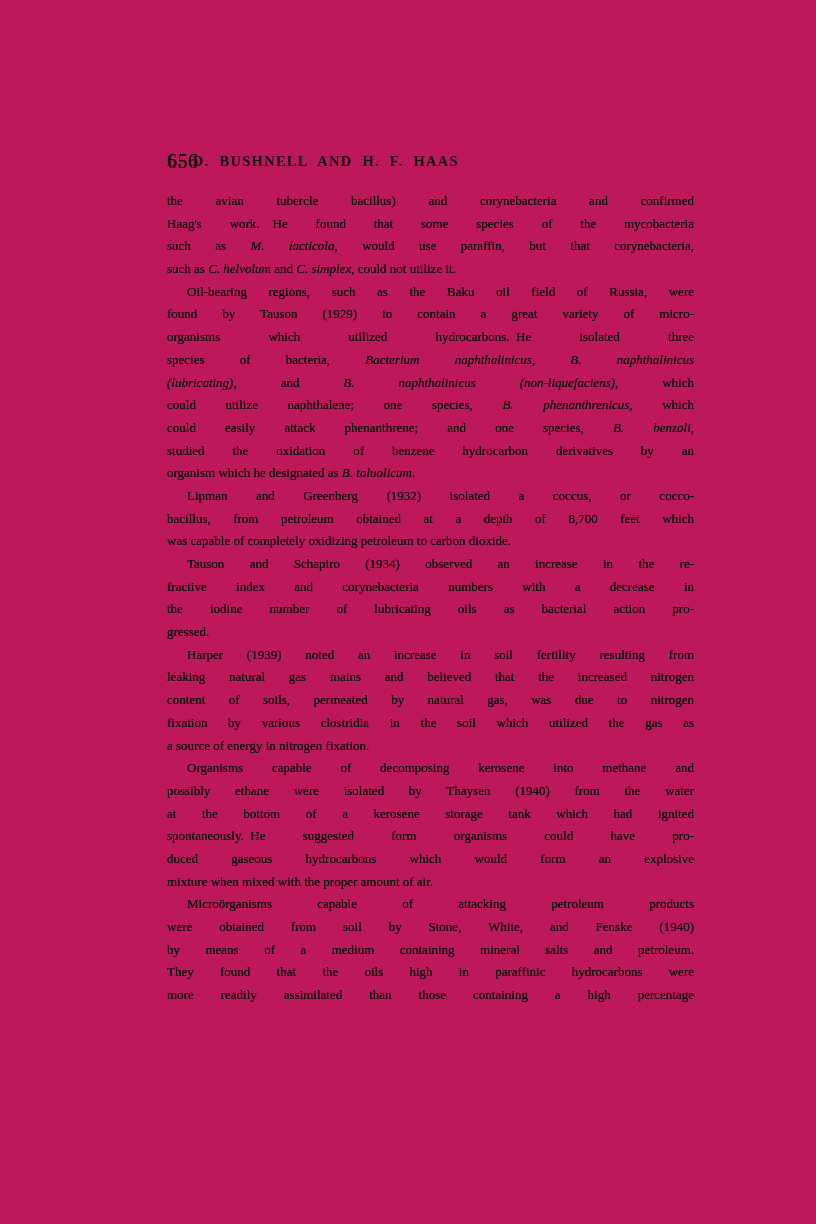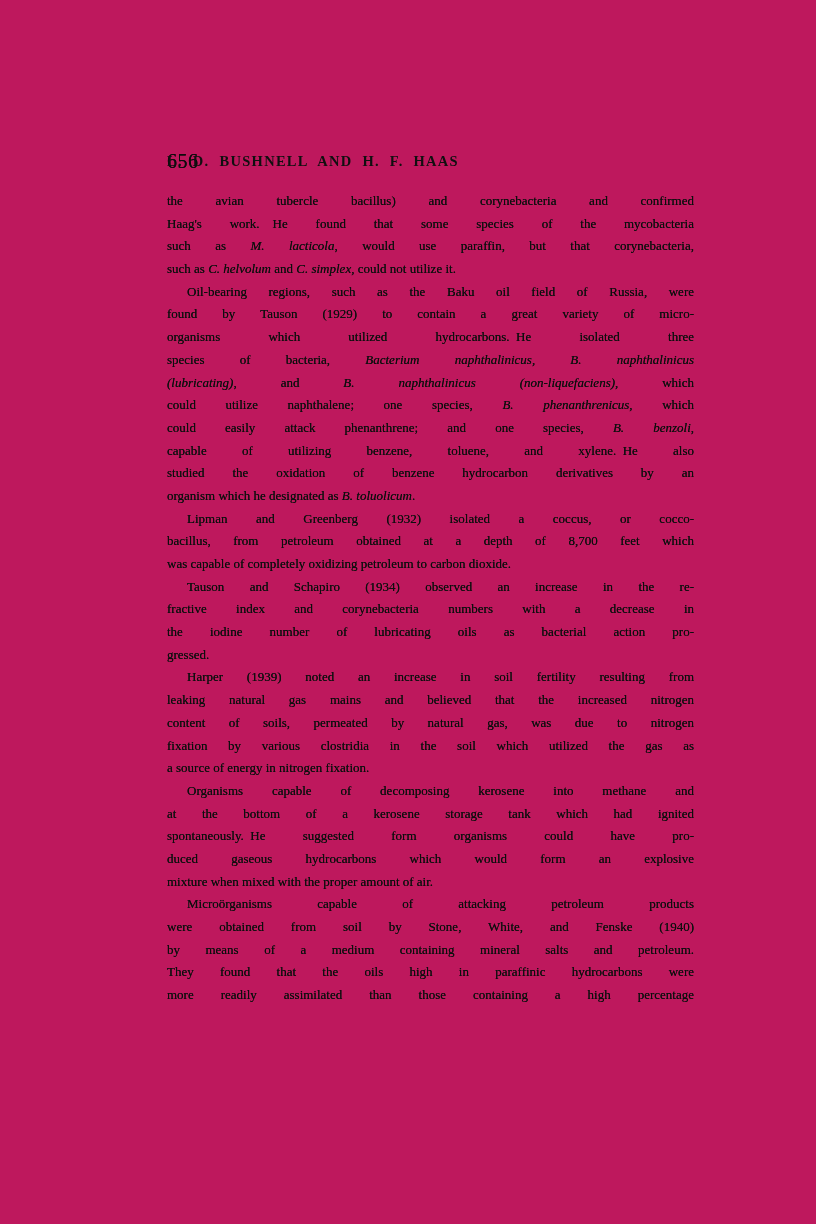--- a/index.html
+++ b/index.html
@@ -81,21 +81,20 @@
         <div class="line end"><span>such as </span><i>C. helvolum</i><span> and </span><i>C. simplex</i><span>, could not utilize it.</span></div>
       </div>
       <div class="paragraph">
         <div class="line indent"><span>Oil-bearing regions, such as the Baku oil field of Russia, were</span></div>
         <div class="line"><span>found by Tauson (1929) to contain a great variety of micro-</span></div>
         <div class="line"><span>organisms which utilized hydrocarbons. He isolated three</span></div>
         <div class="line"><span>species of bacteria, </span><i>Bacterium naphthalinicus, B. naphthalinicus</i></div>
         <div class="line"><i>(lubricating)</i><span>, and </span><i>B. naphthalinicus (non-liquefaciens)</i><span>, which</span></div>
         <div class="line"><span>could utilize naphthalene; one species, </span><i>B. phenanthrenicus</i><span>, which</span></div>
         <div class="line"><span>could easily attack phenanthrene; and one species, </span><i>B. benzoli</i><span>,</span></div>
-        <div class="line"><span>capable of utilizing benzene, toluene, and xylene. He also</span></div>
         <div class="line"><span>studied the oxidation of benzene hydrocarbon derivatives by an</span></div>
         <div class="line end"><span>organism which he designated as </span><i>B. toluolicum</i><span>.</span></div>
       </div>
       <div class="paragraph">
         <div class="line indent"><span>Lipman and Greenberg (1932) isolated a coccus, or cocco-</span></div>
         <div class="line"><span>bacillus, from petroleum obtained at a depth of 8,700 feet which</span></div>
         <div class="line end"><span>was capable of completely oxidizing petroleum to carbon dioxide.</span></div>
       </div>
       <div class="paragraph">
         <div class="line indent"><span>Tauson and Schapiro (1934) observed an increase in the re-</span></div>
@@ -105,20 +104,21 @@
       </div>
       <div class="paragraph">
         <div class="line indent"><span>Harper (1939) noted an increase in soil fertility resulting from</span></div>
         <div class="line"><span>leaking natural gas mains and believed that the increased nitrogen</span></div>
         <div class="line"><span>content of soils, permeated by natural gas, was due to nitrogen</span></div>
         <div class="line"><span>fixation by various clostridia in the soil which utilized the gas as</span></div>
         <div class="line end"><span>a source of energy in nitrogen fixation.</span></div>
       </div>
       <div class="paragraph">
         <div class="line indent"><span>Organisms capable of decomposing kerosene into methane and</span></div>
+        <div class="line"><span>possibly ethane were isolated by Thaysen (1940) from the water</span></div>
         <div class="line"><span>at the bottom of a kerosene storage tank which had ignited</span></div>
         <div class="line"><span>spontaneously. He suggested form organisms could have pro-</span></div>
         <div class="line"><span>duced gaseous hydrocarbons which would form an explosive</span></div>
         <div class="line end"><span>mixture when mixed with the proper amount of air.</span></div>
       </div>
       <div class="paragraph">
         <div class="line indent"><span>Microörganisms capable of attacking petroleum products</span></div>
         <div class="line"><span>were obtained from soil by Stone, White, and Fenske (1940)</span></div>
         <div class="line"><span>by means of a medium containing mineral salts and petroleum.</span></div>
         <div class="line"><span>They found that the oils high in paraffinic hydrocarbons were</span></div>

